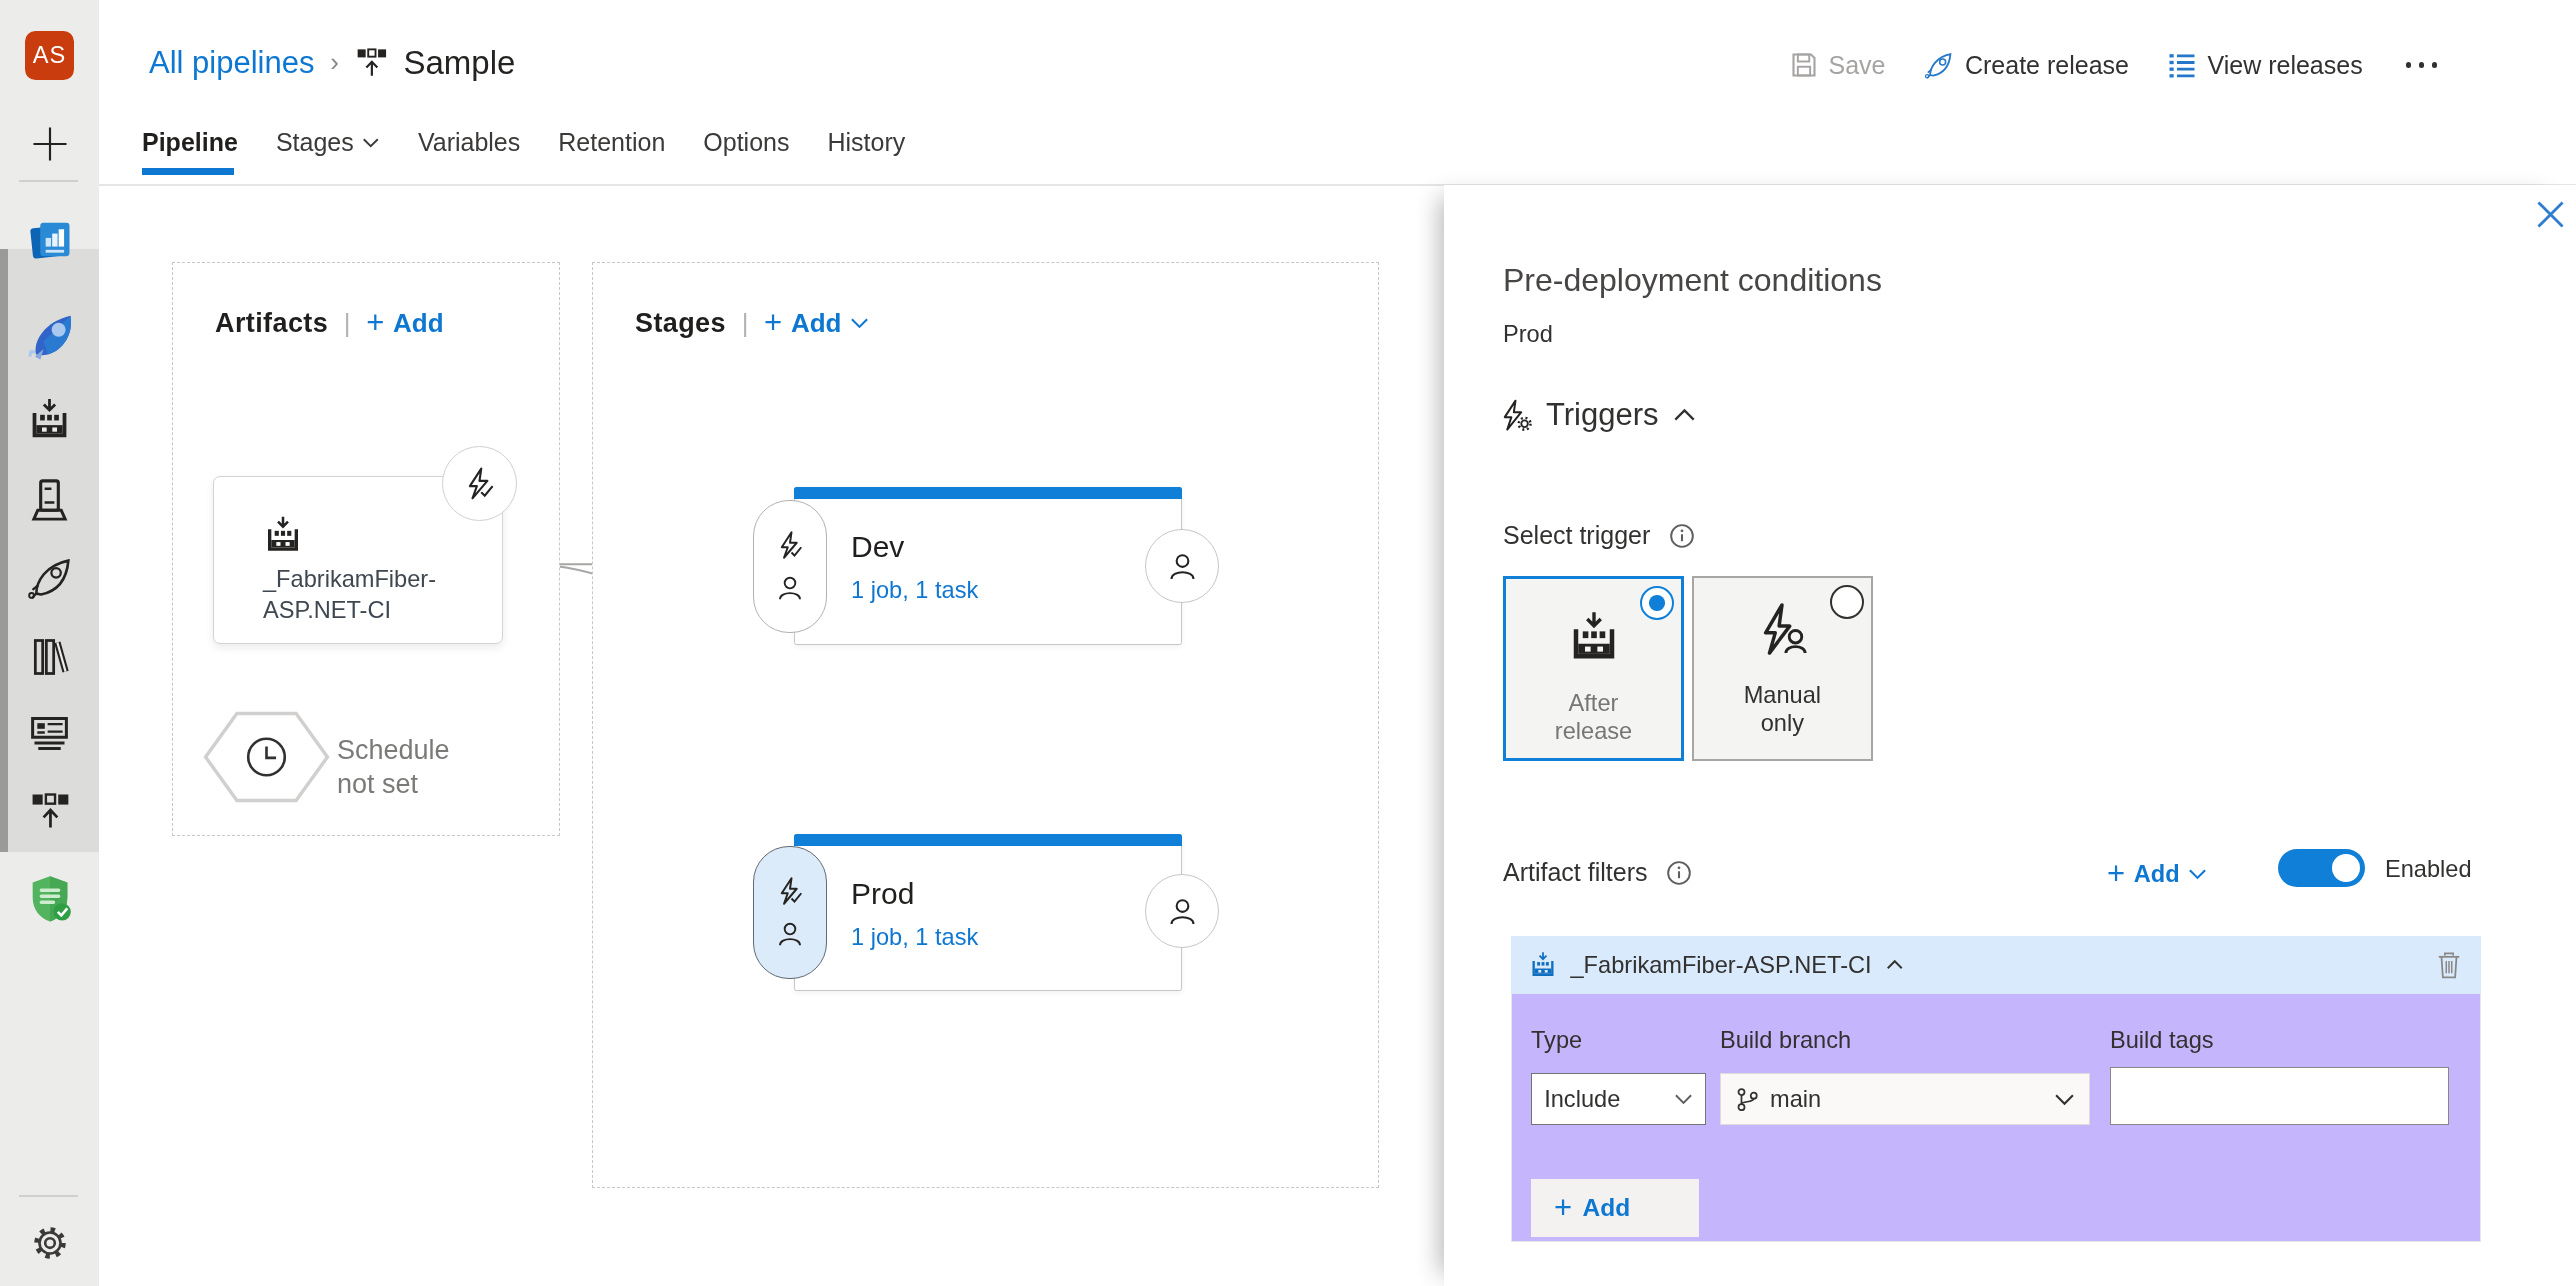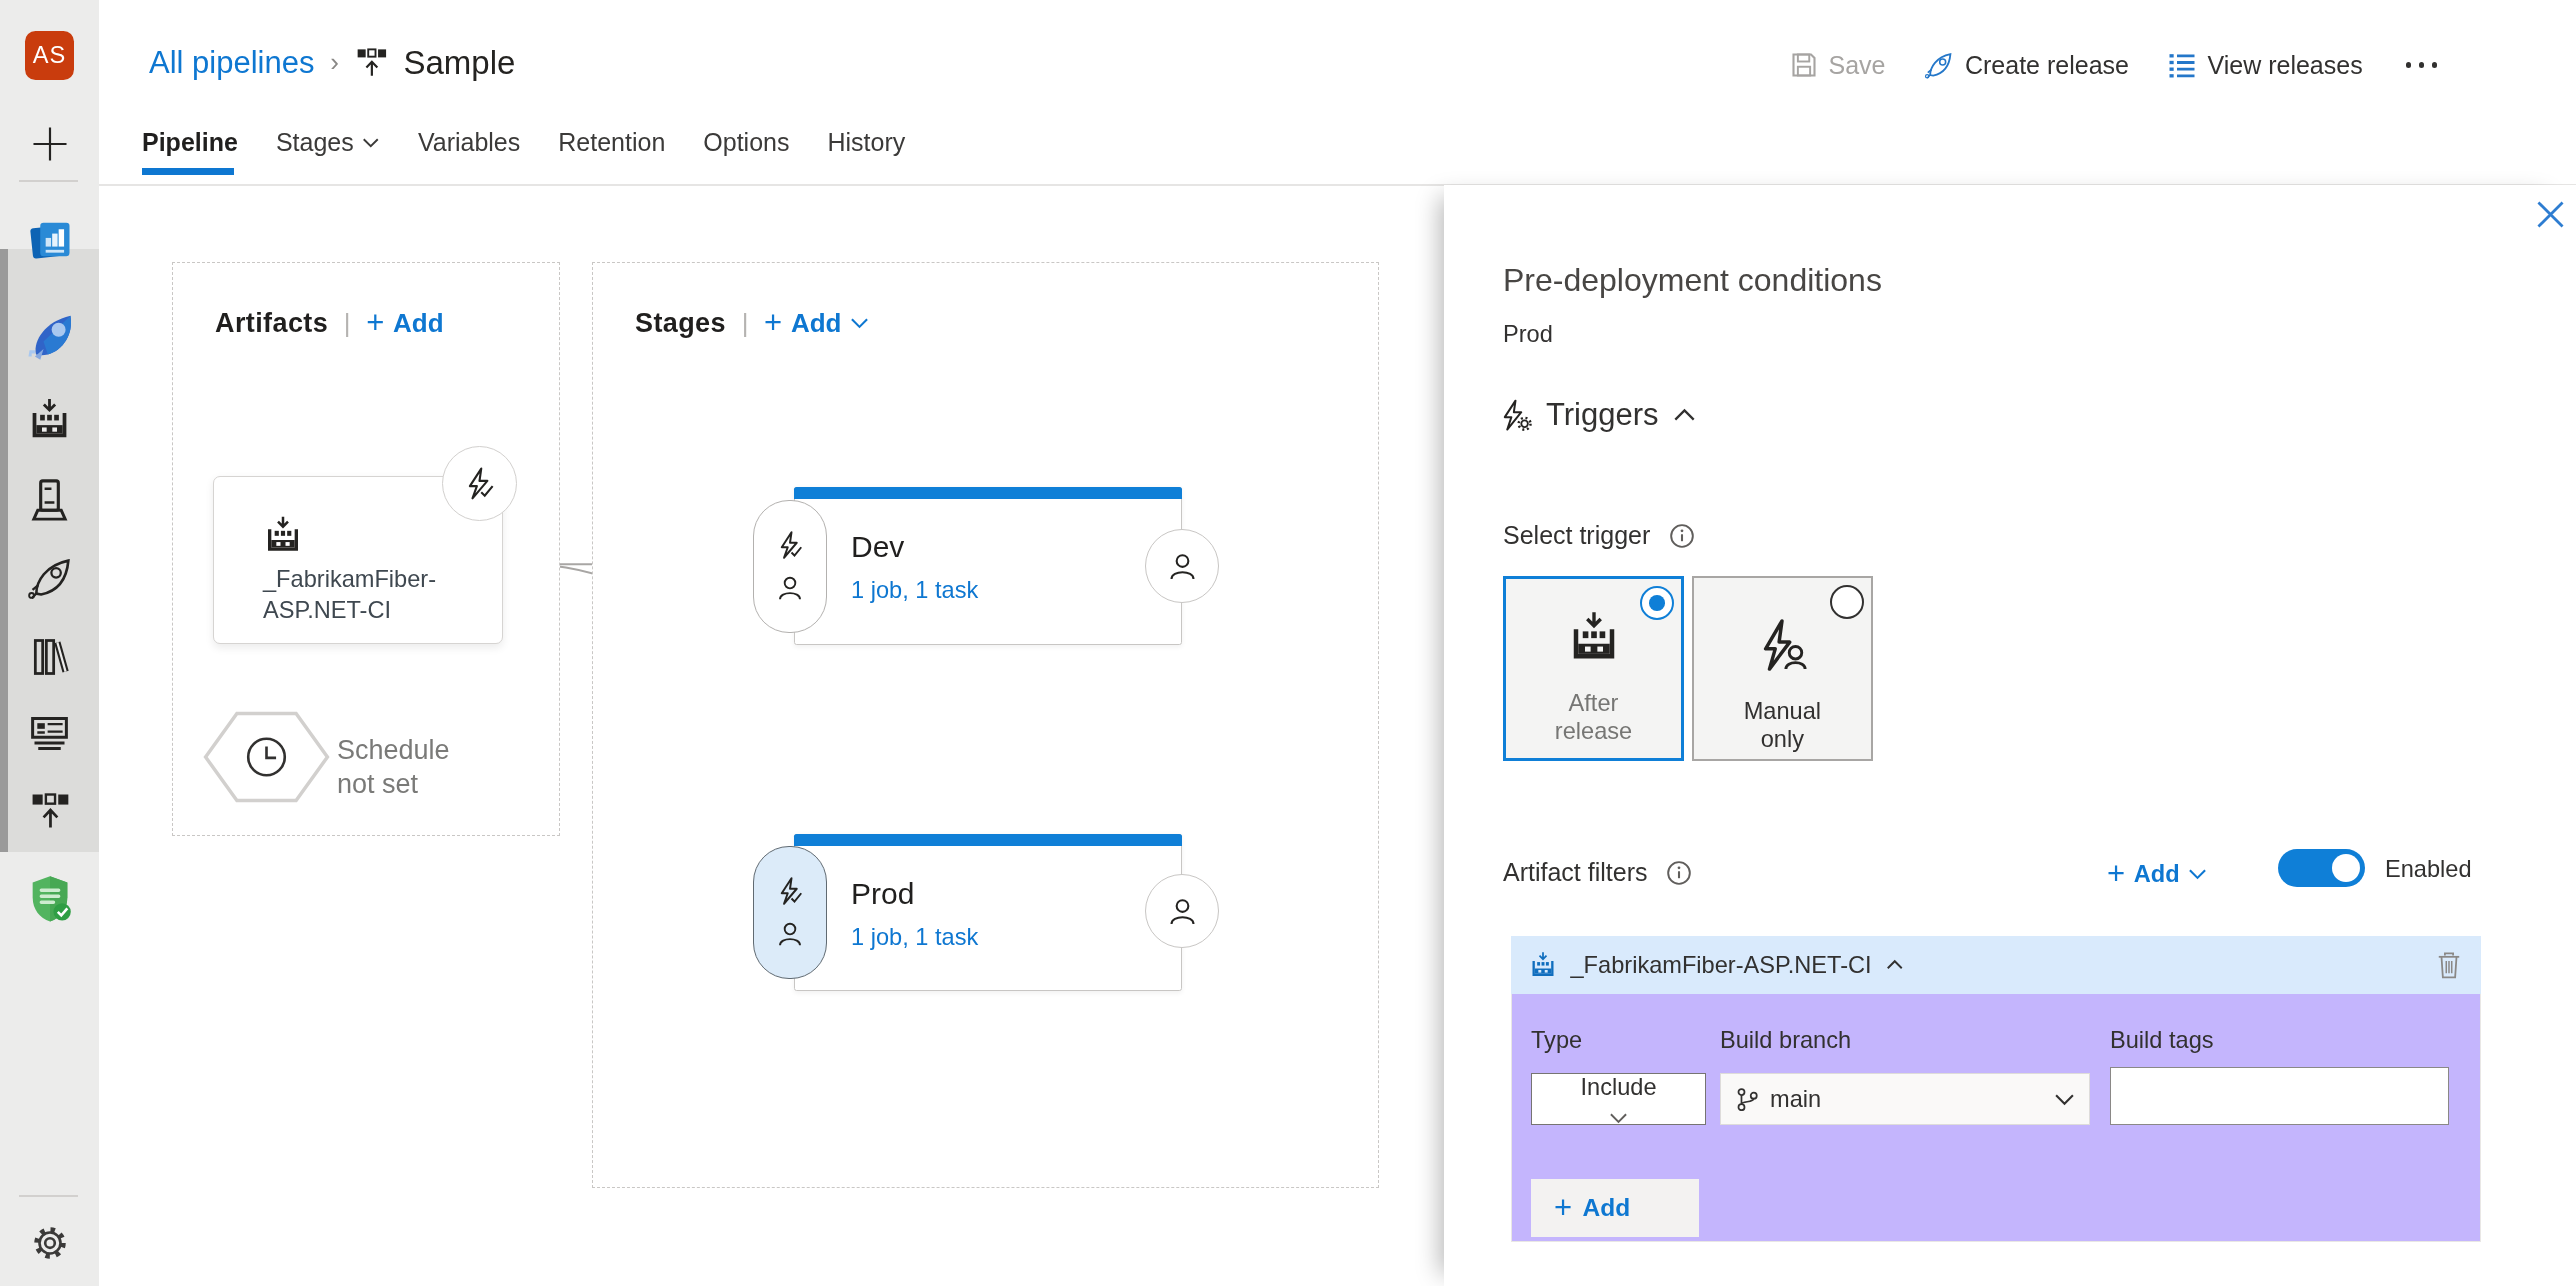--- a/index.html
+++ b/index.html
@@ -66,21 +66,21 @@
   .sp{position:absolute;}
   .sp-title{font-size:32px;color:#484644;}
   .sp-sub{font-size:23.6px;color:#323130;}
   .sec-head{display:flex;align-items:center;gap:14px;font-size:31px;color:#323130;}
   .sec-desc{font-size:23.6px;color:#323130;}
   .label-info{display:flex;align-items:center;gap:19px;font-size:25px;color:#323130;}
   .tiles{display:flex;gap:7.9px;}
   .tile{width:181px;height:185px;background:#f6f6f5;position:relative;display:flex;flex-direction:column;
     align-items:center;box-sizing:border-box;padding-top:35px;cursor:pointer;}
   .tile.selected{border:3.5px solid #0f7fd7;background:#f4f4f3;padding-top:31px;}
-  .tile.outlined{border:2.6px solid #a8a6a4;background:#f4f4f3;padding-top:40px;}
+  .tile.outlined{border:2.6px solid #a8a6a4;background:#f4f4f3;padding-top:24px;}
   .tile-label{margin-top:25px;font-size:23.6px;line-height:1.2;text-align:center;color:#767674;width:114px;}
   .tile.outlined .tile-label{color:#323130;}
   .radio{position:absolute;top:7px;right:7px;width:30px;height:30px;border-radius:50%;background:#fff;}
   .radio.on{border:2.6px solid #0f7fd7;}
   .radio.on::after{content:'';position:absolute;left:7px;top:7px;width:15.7px;height:15.7px;border-radius:50%;background:#0f7fd7;}
   .radio.off{border:2.6px solid #323130;}
   .toggle{width:87px;height:38px;border-radius:19px;background:#0f7fd7;position:relative;cursor:pointer;}
   .toggle::after{content:'';position:absolute;left:54px;top:5.2px;width:28px;height:28px;border-radius:50%;background:#fff;}
 
   .filter-card{position:absolute;left:67px;top:751px;width:970px;}
@@ -556,21 +556,21 @@
           <path d="M11 10 L13 40 H31 L33 10" stroke="#8a8886" stroke-width="2.6" fill="none"></path>
           <path d="M18 16 V34 M22 16 V34 M26 16 V34" stroke="#8a8886" stroke-width="2.2"></path>
         </svg>
       </span>
     </div>
     <div class="filter-body">
       <span class="fld-label" style="left:19px;">Type</span>
       <span class="fld-label" style="left:208px;">Build branch</span>
       <span class="fld-label" style="left:598px;">Build tags</span>
 
-      <div class="select-box" style="left:19px;width:175px;padding:0 12.2px;justify-content:space-between;flex-direction:column;">
+      <div class="select-box" style="left:19px;width:175px;padding:0 12.2px;justify-content:space-between;">
         <span>Include</span>
         <svg width="19" height="12.2" viewBox="0 0 20 12">
             <polyline points="2,2 10,10 18,2" stroke="#605e5c" stroke-width="2" fill="none"></polyline>
           </svg>
       </div>
 
       <div class="soft-box" style="left:208px;width:370px;padding:0 14px;gap:10.5px;">
         <span>
           <svg width="24.5" height="24.5" viewBox="0 0 34 34">
             <circle cx="9" cy="7" r="4.2" stroke="#323130" stroke-width="2.4" fill="none"></circle>

